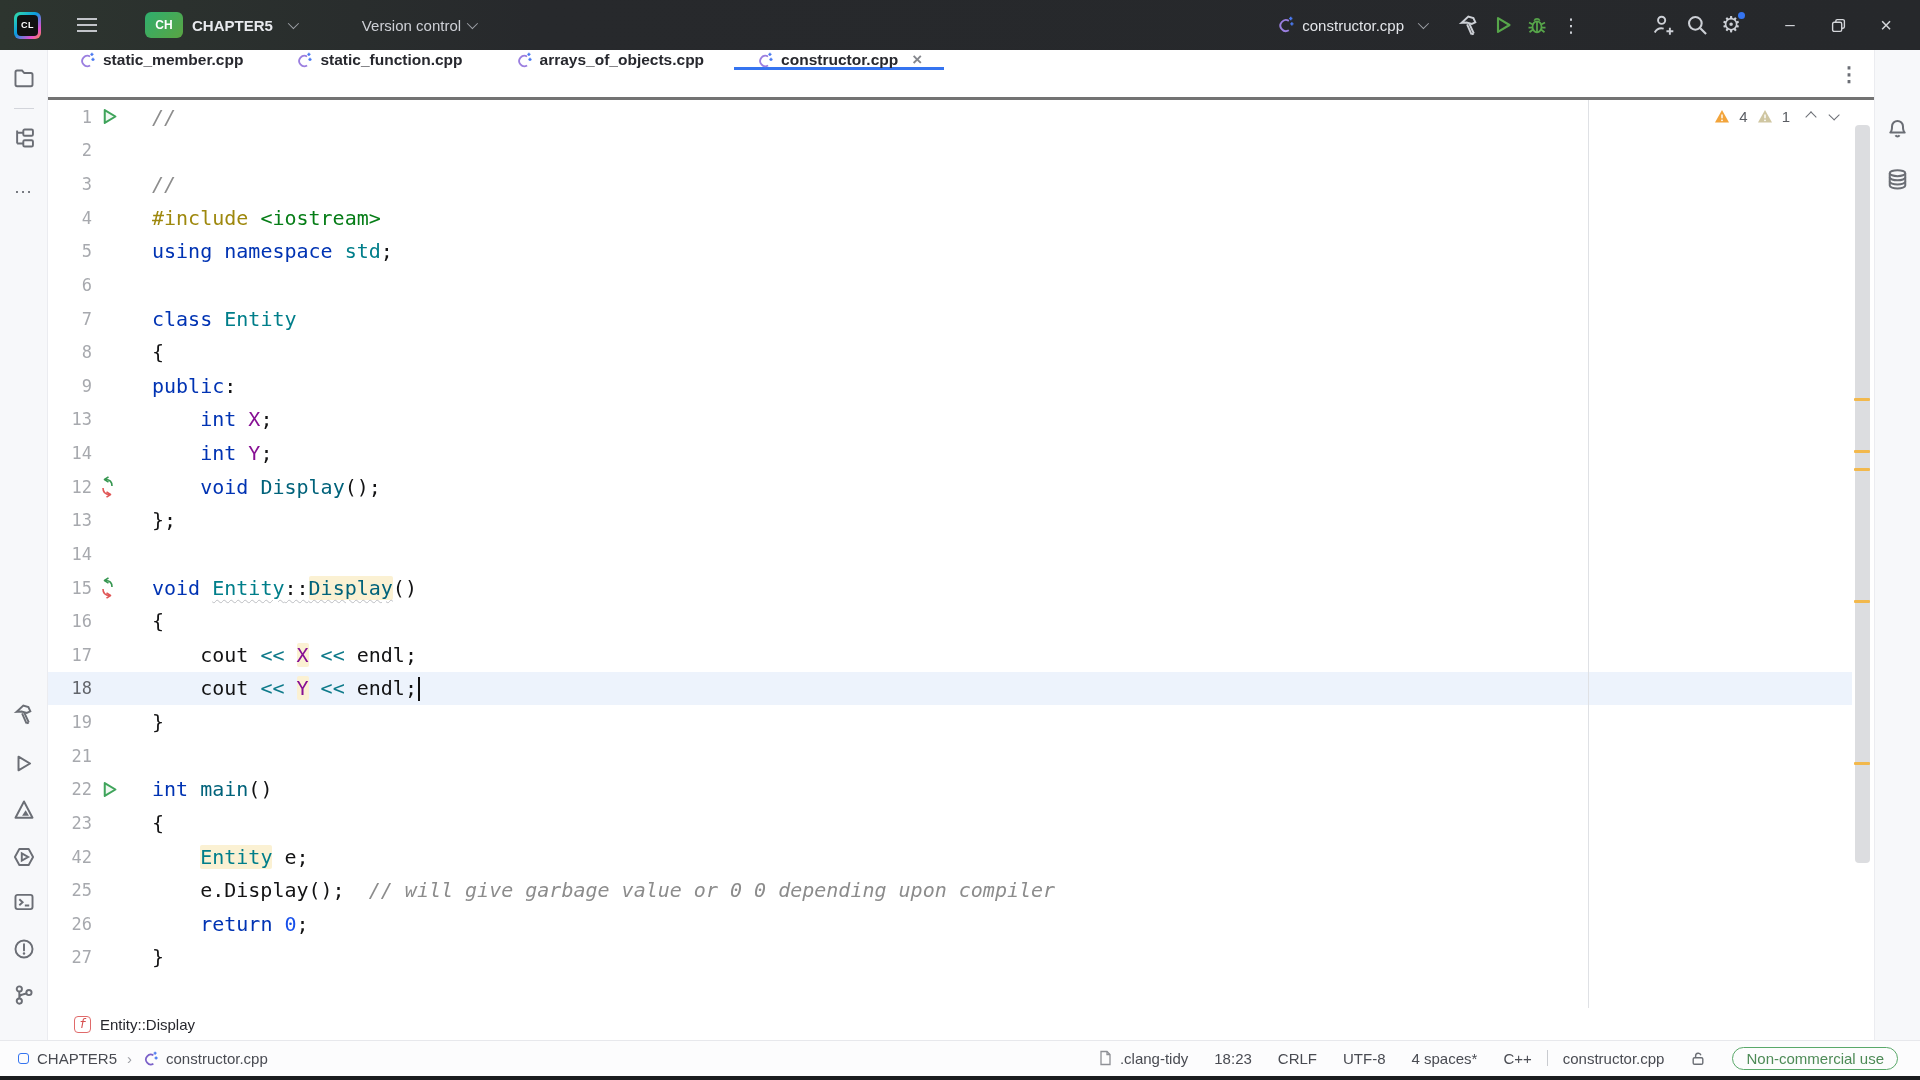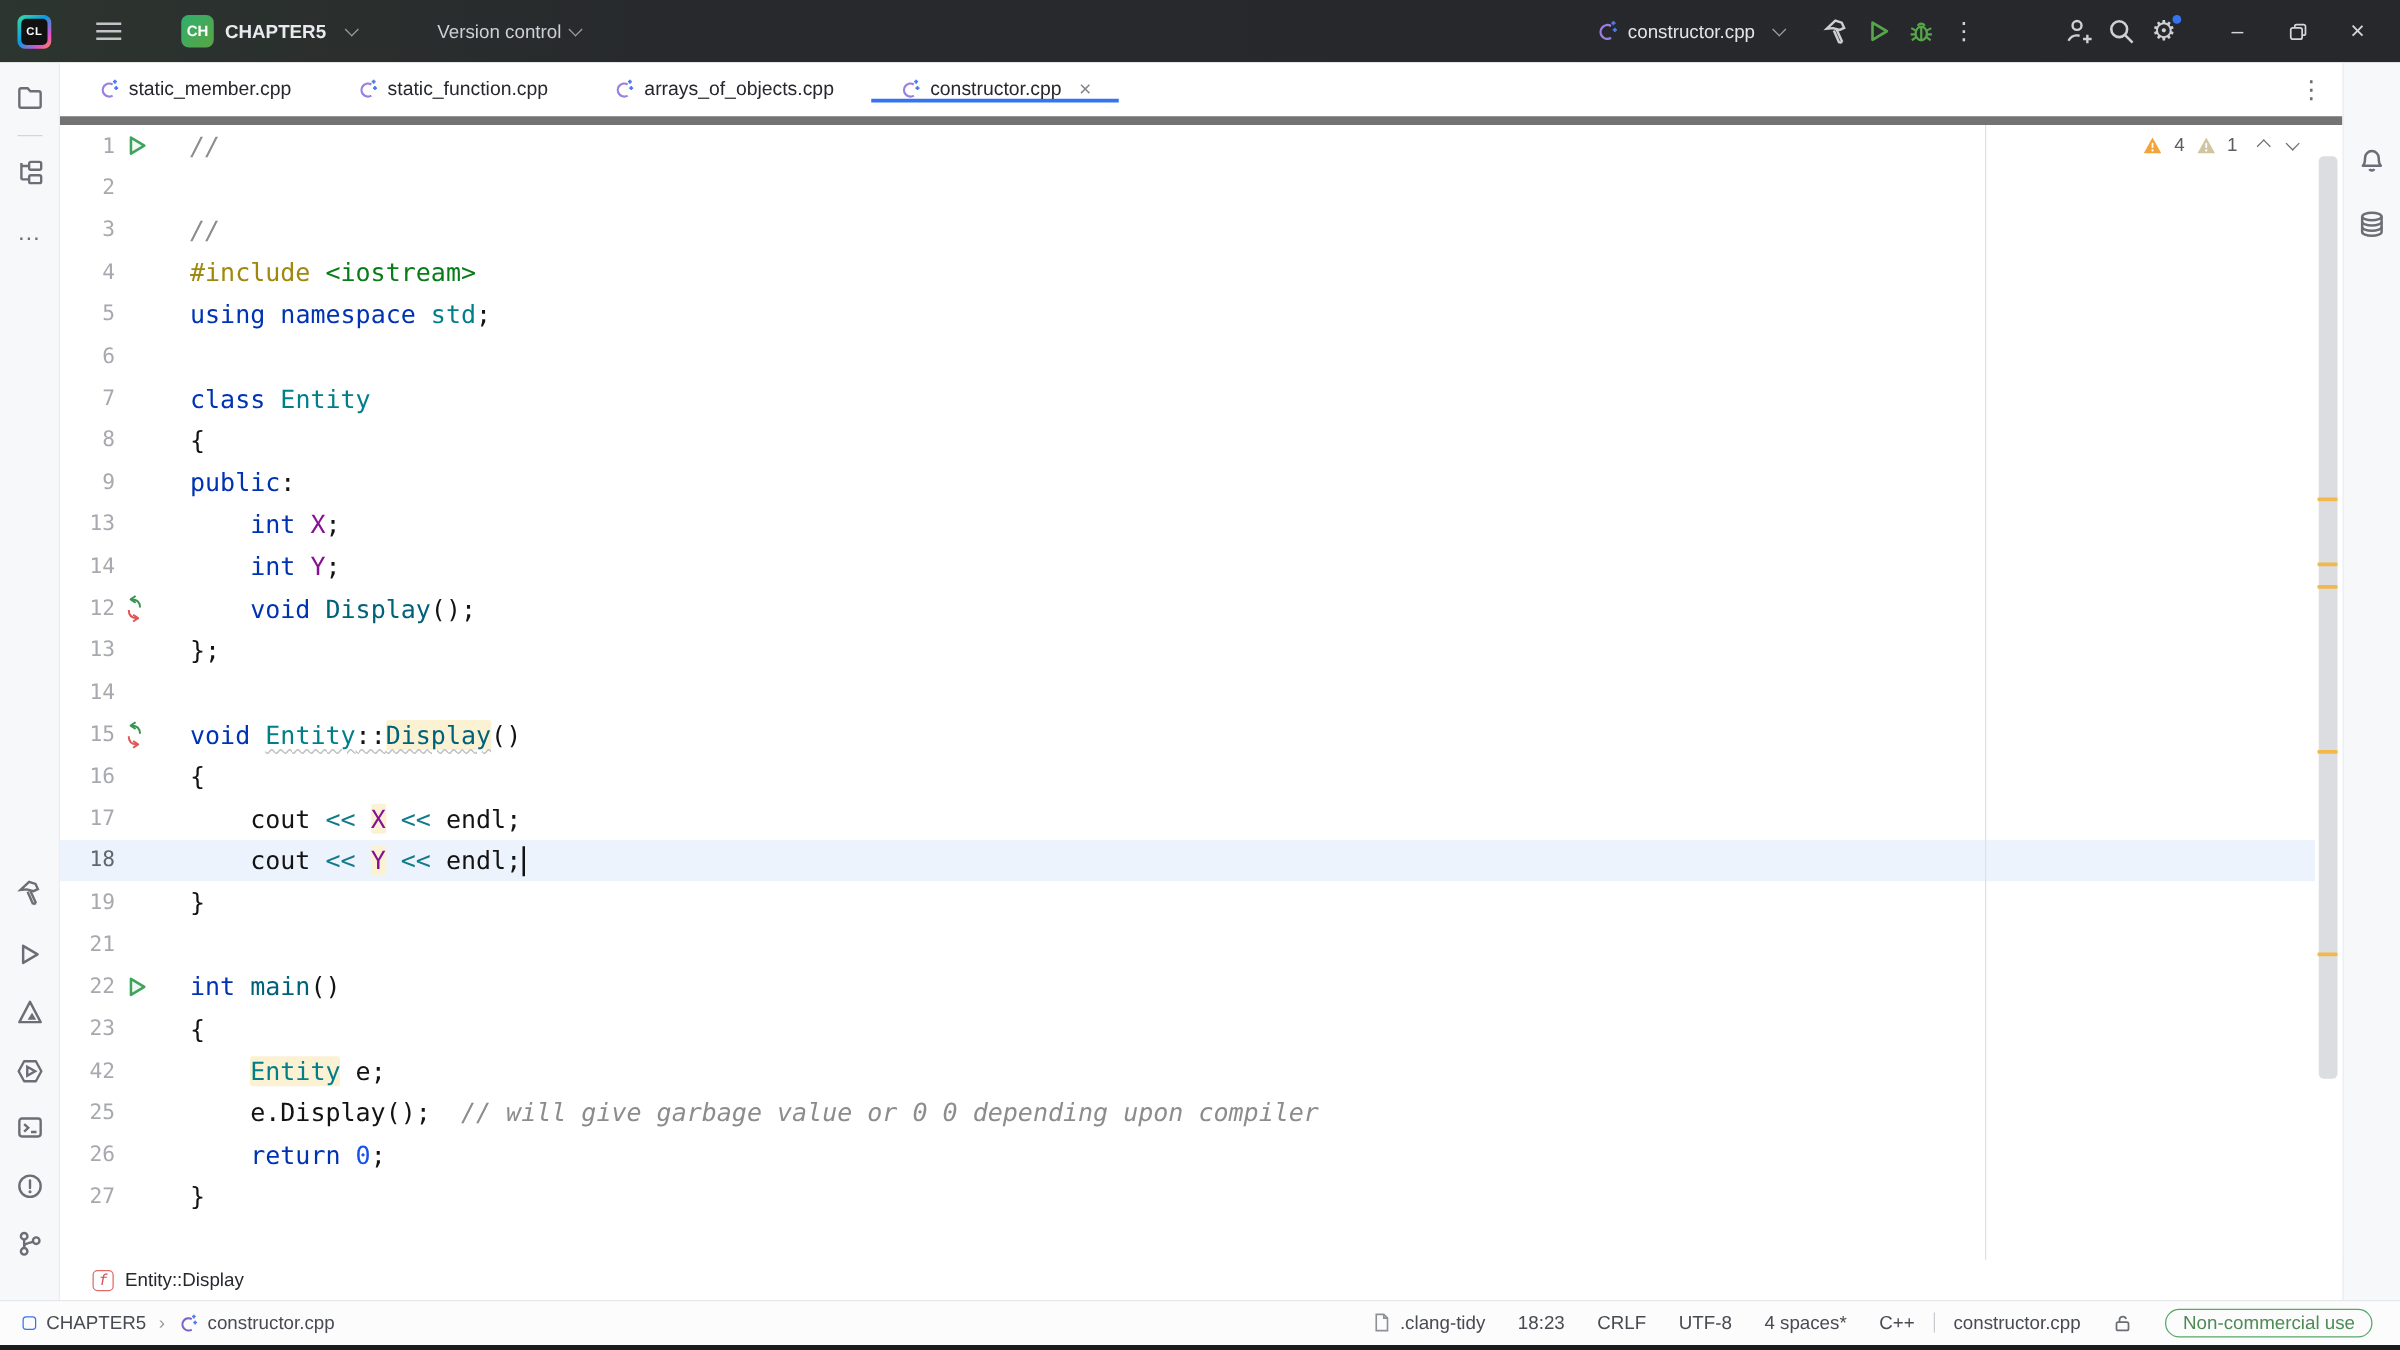--- a/index.html
+++ b/index.html
@@ -14,21 +14,21 @@
   .tb-left { display:flex; align-items:center; gap:20px; }
   .app-logo { width:27px; height:27px; border-radius:6px; margin-left:4px;
     background:linear-gradient(135deg,#35e0a4,#0b99e0 45%,#e351cf 78%,#ff8e3c);
     display:flex; align-items:center; justify-content:center; }
   .app-logo .inner { width:21px; height:21px; border-radius:4px; background:#111;
     color:#fff; font-size:9px; font-weight:bold; display:flex; align-items:center; justify-content:center; letter-spacing:.5px; }
   .burger { width:20px; height:14px; margin:0 14px 0 16px; border-top:2px solid #c2c4c9;
     border-bottom:2px solid #c2c4c9; position:relative; }
   .burger:before { content:""; position:absolute; left:0; right:0; top:4px; height:2px; background:#c2c4c9; }
   .proj-chip { display:flex; align-items:center; gap:9px; margin-left:14px; }
-  .badge-ch { width:26px; height:26px; border-radius:6px; background:linear-gradient(135deg,#2fae6e,#5aa442);
+  .badge-ch { width:38px; height:26px; border-radius:6px; background:linear-gradient(135deg,#2fae6e,#5aa442);
     color:#fff; font-weight:bold; font-size:12px; display:flex; align-items:center; justify-content:center; }
   .proj-name { color:#e8eaee; font-weight:bold; }
   .chev { width:8px; height:8px; border-right:1.8px solid #9da0a6; border-bottom:1.8px solid #9da0a6;
     transform:rotate(45deg) translateY(-2px); display:inline-block; margin-left:6px; }
   .vcs { display:flex; align-items:center; margin-left:46px; color:#ced0d6; }
   .tb-spacer { flex:1; }
   .runcfg { display:flex; align-items:center; gap:8px; margin-right:26px; color:#e3e5e9; }
   .tb-ic { width:34px; height:34px; display:flex; align-items:center; justify-content:center; border-radius:6px; }
   .gear-wrap { position:relative; }
   .gear-dot { position:absolute; top:4px; right:3px; width:7px; height:7px; border-radius:50%; background:#3574F0; }
@@ -39,22 +39,22 @@
   .body-row { flex:0 0 990px; display:flex; height:990px; background:#fff; }
   .left-strip { flex:0 0 48px; position:relative; background:#f7f8fa; border-right:1px solid #ebecf0; }
   .strip-ic { position:absolute; left:50%; transform:translateX(-50%); width:34px; height:34px;
     display:flex; align-items:center; justify-content:center; color:#6b6e75; border-radius:6px; }
   .strip-div { position:absolute; left:14px; width:20px; height:1px; background:#d3d5db; }
   .right-strip { flex:0 0 46px; position:relative; background:#f7f8fa; border-left:1px solid #ebecf0; }
 
   .center-col { flex:1; display:flex; flex-direction:column; min-width:0; }
 
   
-  .tabbar { height:50px; flex:0 0 50px; display:flex; align-items:center; position:relative;
-    border-bottom:7px solid #737373; background:#fff; }
+  .tabbar { height:50px; flex:0 0 50px; display:flex; align-items:flex-start; position:relative;
+    border-bottom:3px solid #737373; background:#fff;font-weight:bold; }
   .tab { display:flex; align-items:center; gap:8px; padding:0 22px; font-size:15.5px; color:#27282e;
     position:relative; cursor:default; margin-left:8px; }
   .tab.active { box-shadow:inset 0 -3px 0 #3574F0; }
   .tab .close { color:#85878d; font-size:17px; margin-left:6px; }
   .tab-more { position:absolute; right:14px; top:0; bottom:0; display:flex; align-items:center;
     color:#6b6e75; font-size:20px; letter-spacing:1px; }
 
   
   .editor { position:relative; flex:1; background:#fff; overflow:hidden; }
   .margin-guide { position:absolute; top:0; bottom:0; left:1540px; width:1px; background:#dfe1e5; z-index:3; }

